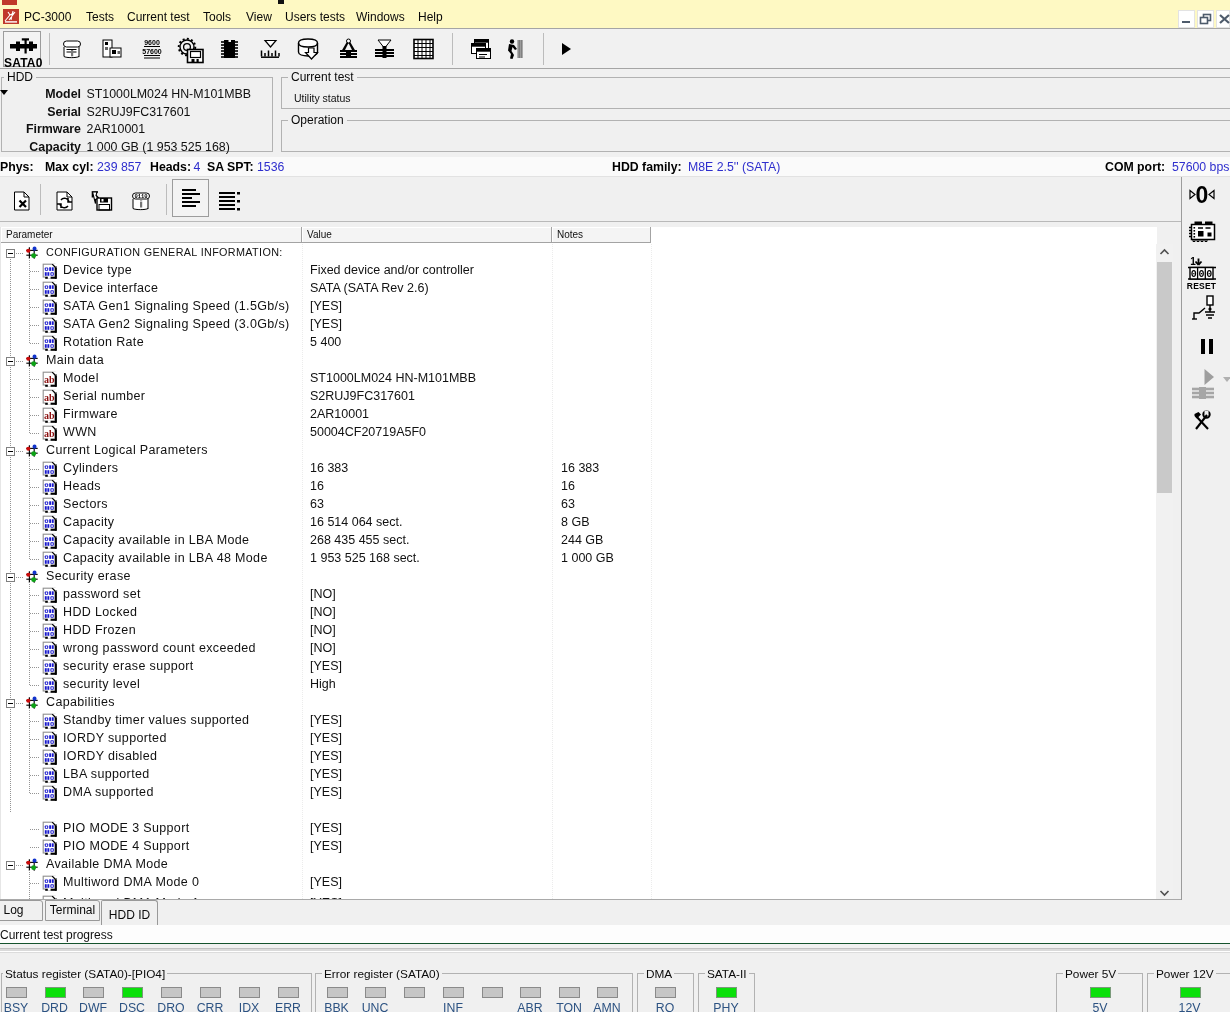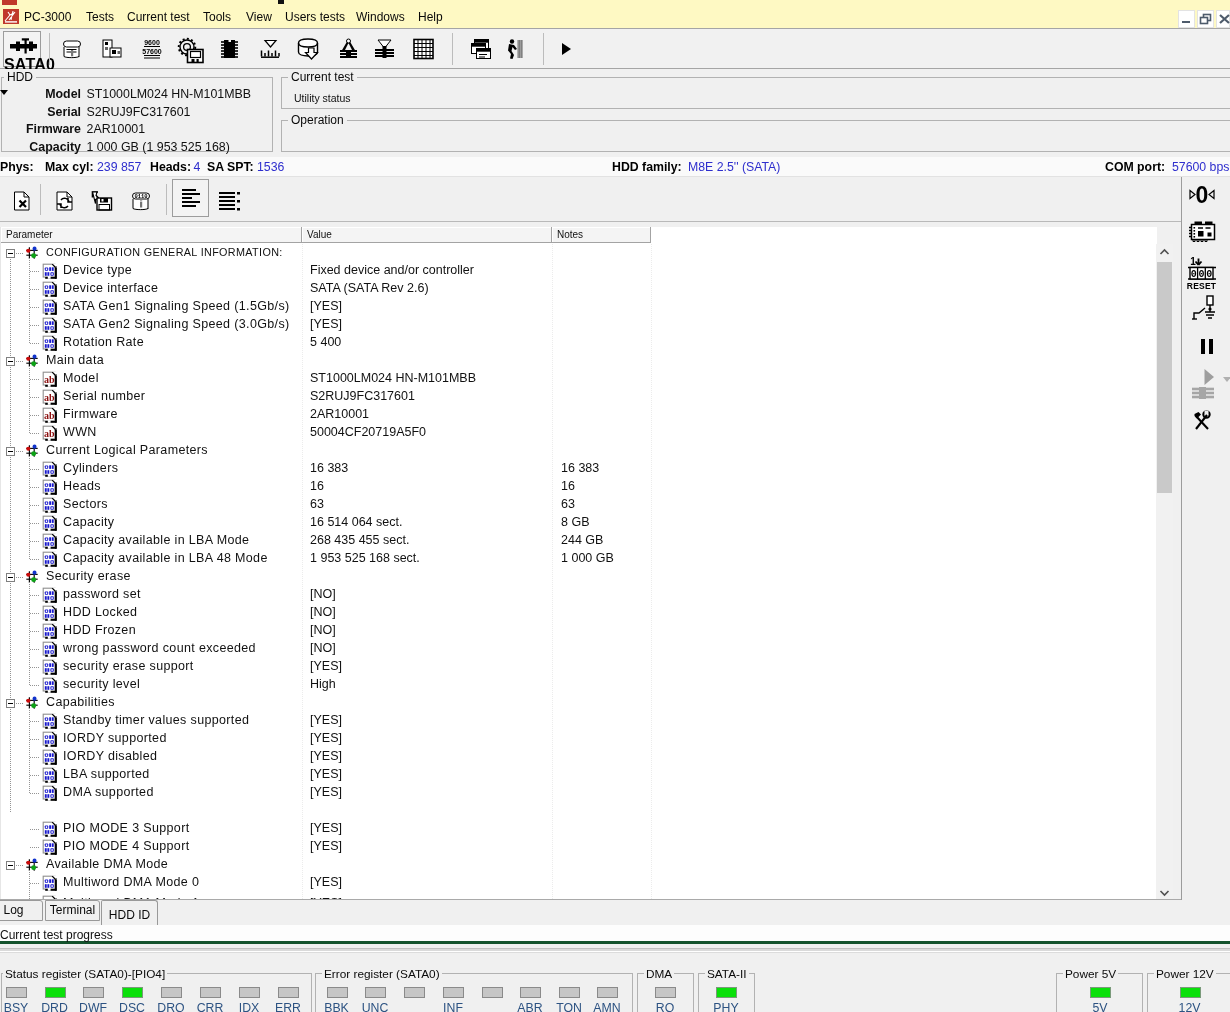--- a/index.html
+++ b/index.html
@@ -6,21 +6,21 @@
 .abs{position:absolute}
 
 #menubar{left:0;top:0;width:1230px;height:28px;background:#fef9c3}
 .mitem{position:absolute;top:10px;font-size:12px;color:#090909;white-space:nowrap}
 #winbtns{position:absolute;top:10px;right:0px;height:18px;display:flex}
 .wbtn{width:17px;height:18px;background:#fff;border:1px solid #e3e3e3;margin-left:2px;position:relative}
 
 #tb1{left:0;top:28px;width:1230px;height:41px;background:#f1f1f1;border-top:1px solid #a5a5a5;border-bottom:1px solid #a5a5a5}
 .tsep{position:absolute;width:1px;background:#bcbcbc}
 #sata0{position:absolute;left:3px;top:2px;width:38px;height:36px;border:1px solid #9c9c9c;background:#f3f3f3;text-align:center}
-#sata0 .lbl{position:absolute;left:0;right:0;top:24px;font-size:16px;font-weight:bold;letter-spacing:0.2px;color:#000}
+#sata0 .lbl{position:absolute;left:0;right:0;top:24px;font-size:12px;font-weight:bold;letter-spacing:0.2px;color:#000}
 .t1i{position:absolute;top:10px}
 
 #panel{left:0;top:69px;width:1230px;height:88px;background:#f0f0f0}
 .gbox{position:absolute;border:1px solid #b2b2b2}
 .glabel{position:absolute;top:-8px;background:#f0f0f0;font-size:12px;padding:0 3px;color:#0a0a0a;white-space:nowrap}
 .hrow{position:absolute;font-size:12.4px;white-space:nowrap}
 .hlab{position:absolute;font-weight:bold;text-align:right;width:78px;left:0}
 .hval{position:absolute;left:83.5px}
 
 #strip{left:0;top:157px;width:1230px;height:20px;background:#fafafa;border-bottom:1px solid #e2e2e2}
@@ -46,21 +46,21 @@
 #sbar{left:1156px;top:244px;width:17px;height:655px;background:#f1f1f1}
 .sarr{position:absolute;left:0;width:17px;height:17px;color:#505050}
 #sthumb{position:absolute;left:1px;top:18px;width:15px;height:231px;background:#c9c9c9}
 
 #rtb{left:1181px;top:177px;width:49px;height:723px;background:#f0f0f0;border-left:1px solid #9c9c9c}
 .rti{position:absolute;left:9px}
 
 #tabzone{left:0;top:900px;width:1230px;height:25px;background:#f0f0f0}
 .tab{position:absolute;top:0px;height:21px;background:#f0f0f0;border:1px solid #999;border-radius:0 3px 0 0;font-size:12px;text-align:center;color:#0a0a0a;line-height:19px}
 #tabact{position:absolute;left:101px;top:0px;width:57px;height:25px;background:#f0f0f0;border:1px solid #999;border-bottom:none;border-radius:2px 3px 0 0;font-size:12px;text-align:center;color:#0a0a0a;line-height:29px}
-#progress{left:0;top:925px;width:1230px;height:19px;background:#fdfdfd;border-bottom:3px solid #14532d}
+#progress{left:0;top:925px;width:1230px;height:19px;background:#fdfdfd;border-bottom:1px solid #14532d}
 #grip{left:0;top:948px;width:1230px;height:4px;background:#dadada;border-top:1px solid #c0c0c0;border-bottom:1px solid #fff}
 
 #statpanel{left:0;top:952px;width:1230px;height:60px;background:#f0f0f0;border-top:1px solid #dcdcdc}
 .sgroup{position:absolute;top:20px;height:46px;border:1px solid #b2b2b2;border-bottom:none}
 .sglabel{position:absolute;top:-7px;left:6px;background:#f0f0f0;font-size:11.8px;padding:0 2px;white-space:nowrap;color:#0a0a0a}
 .led{position:absolute;top:13px;width:21px;height:11px;background:#c6c6c6;border:1px solid #8a8a8a}
 .led.g{background:#0ae00a;border-color:#7a9a7a}
 .ledlab{position:absolute;top:27px;width:40px;text-align:center;font-size:12.3px;color:#2c5282}
 </style></head>
 <body>

